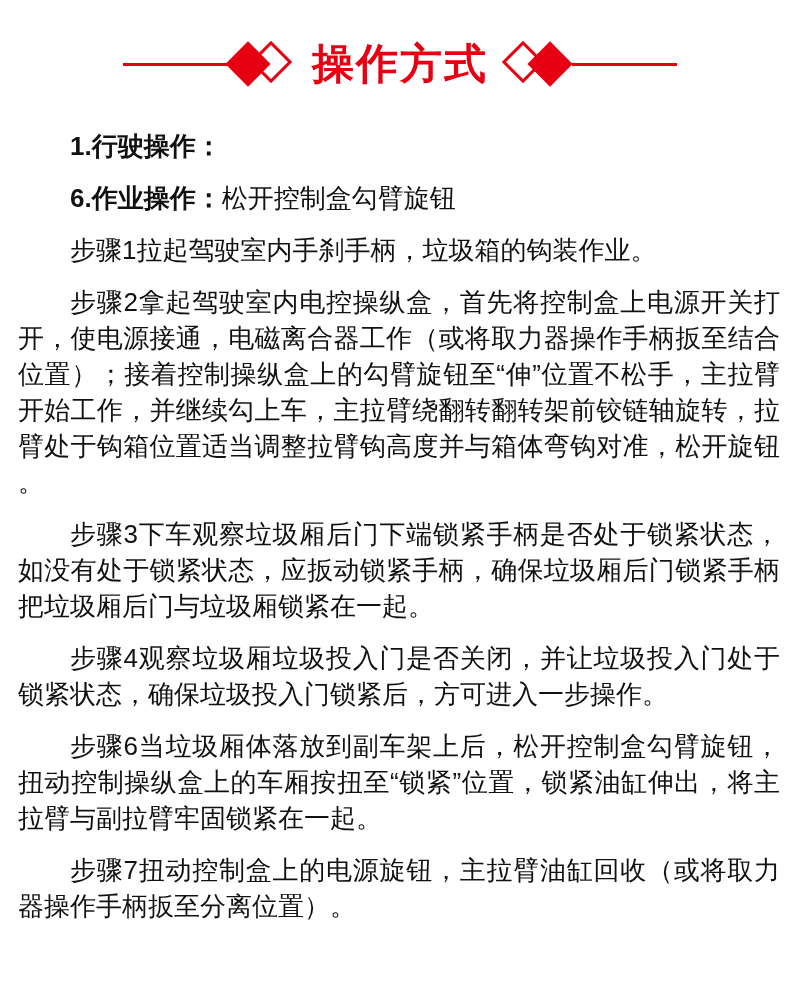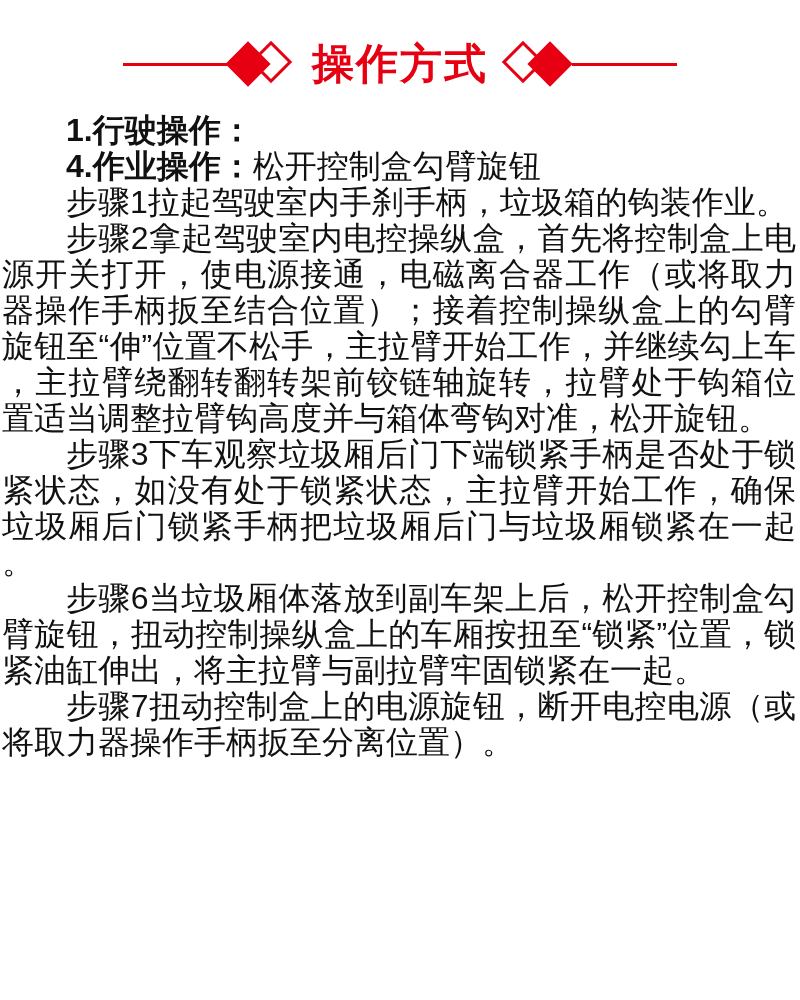--- a/index.html
+++ b/index.html
@@ -50,22 +50,22 @@
     transform: rotate(45deg);
   }
   .orn-left  .d-fill    { left: 4px;  top: 10px; z-index: 2; }
   .orn-left  .d-outline { left: 28px; top: 9px;  z-index: 1; }
   .orn-right .d-outline { left: 6px;  top: 9px;  z-index: 1; }
   .orn-right .d-fill    { left: 32px; top: 10px; z-index: 2; }
 
   
   .doc-body { padding: 20px 4px 0 2px; }
   .para {
-    margin: 0;
-    font-size: 32px;
+    margin: 16px;
+    font-size: 26px;
     line-height: 36px;
     color: var(--ink);
     text-align: justify;
     text-indent: 2em;
     word-break: break-all;
     line-break: anywhere;
     font-weight: 400;
   }
   .para.bold, .para b { font-weight: 700; }
 </style>
@@ -84,22 +84,23 @@
     <span class="orn orn-right">
       <i class="d-outline"></i>
       <i class="d-fill"></i>
     </span>
     <span class="hline"></span>
   </div>
 
   <div class="doc-body">
     <p class="para bold">1.行驶操作：</p>
 
-    <p class="para"><b>4.作业操作：</b><span>松开控制盒勾臂旋钮</span></p>
+    <p class="para"><b>6.作业操作：</b><span>松开控制盒勾臂旋钮</span></p>
 
     <p class="para">步骤1拉起驾驶室内手刹手柄，垃圾箱的钩装作业。</p>
     <p class="para">步骤2拿起驾驶室内电控操纵盒，首先将控制盒上电源开关打开，使电源接通，电磁离合器工作（或将取力器操作手柄扳至结合位置）；接着控制操纵盒上的勾臂旋钮至“伸”位置不松手，主拉臂开始工作，并继续勾上车，主拉臂绕翻转翻转架前铰链轴旋转，拉臂处于钩箱位置适当调整拉臂钩高度并与箱体弯钩对准，松开旋钮。</p>
-    <p class="para">步骤3下车观察垃圾厢后门下端锁紧手柄是否处于锁紧状态，如没有处于锁紧状态，主拉臂开始工作，确保垃圾厢后门锁紧手柄把垃圾厢后门与垃圾厢锁紧在一起。</p>
+    <p class="para">步骤3下车观察垃圾厢后门下端锁紧手柄是否处于锁紧状态，如没有处于锁紧状态，应扳动锁紧手柄，确保垃圾厢后门锁紧手柄把垃圾厢后门与垃圾厢锁紧在一起。</p>
+    <p class="para">步骤4观察垃圾厢垃圾投入门是否关闭，并让垃圾投入门处于锁紧状态，确保垃圾投入门锁紧后，方可进入一步操作。</p>
     <p class="para">步骤6当垃圾厢体落放到副车架上后，松开控制盒勾臂旋钮，扭动控制操纵盒上的车厢按扭至“锁紧”位置，锁紧油缸伸出，将主拉臂与副拉臂牢固锁紧在一起。</p>
-    <p class="para">步骤7扭动控制盒上的电源旋钮，断开电控电源（或将取力器操作手柄扳至分离位置）。</p>
+    <p class="para">步骤7扭动控制盒上的电源旋钮，主拉臂油缸回收（或将取力器操作手柄扳至分离位置）。</p>
   </div>
 
 </div>
 
 </body></html>

